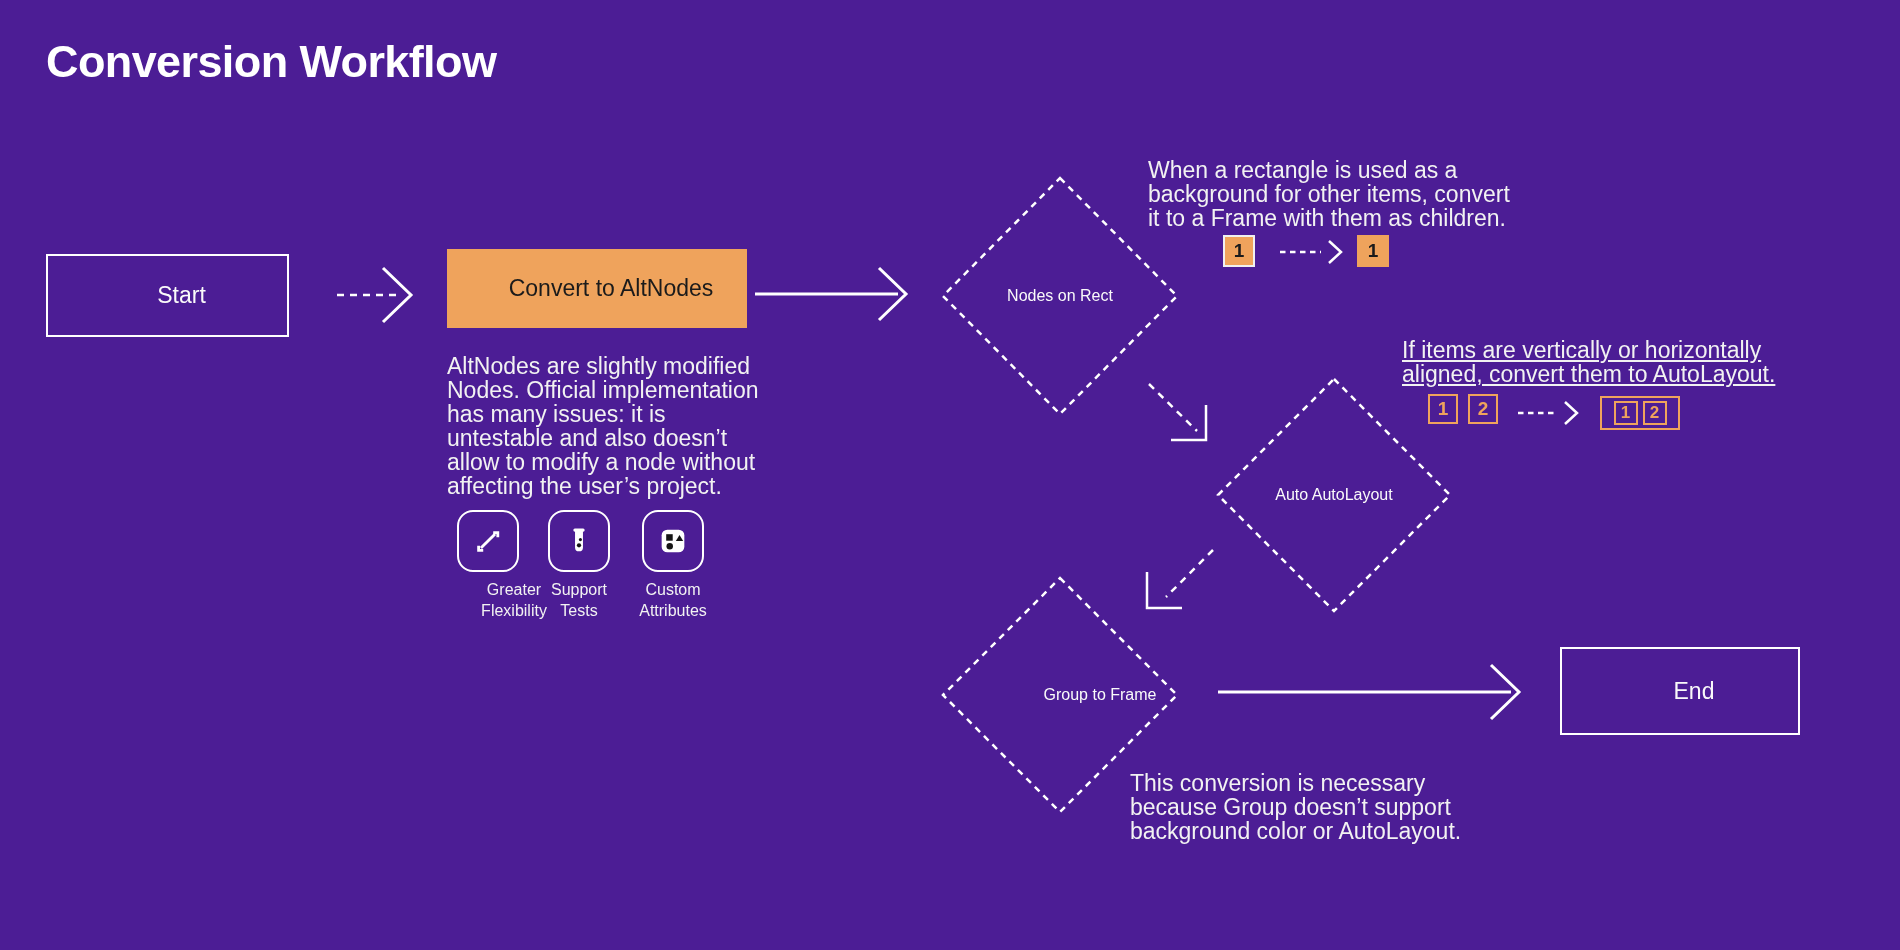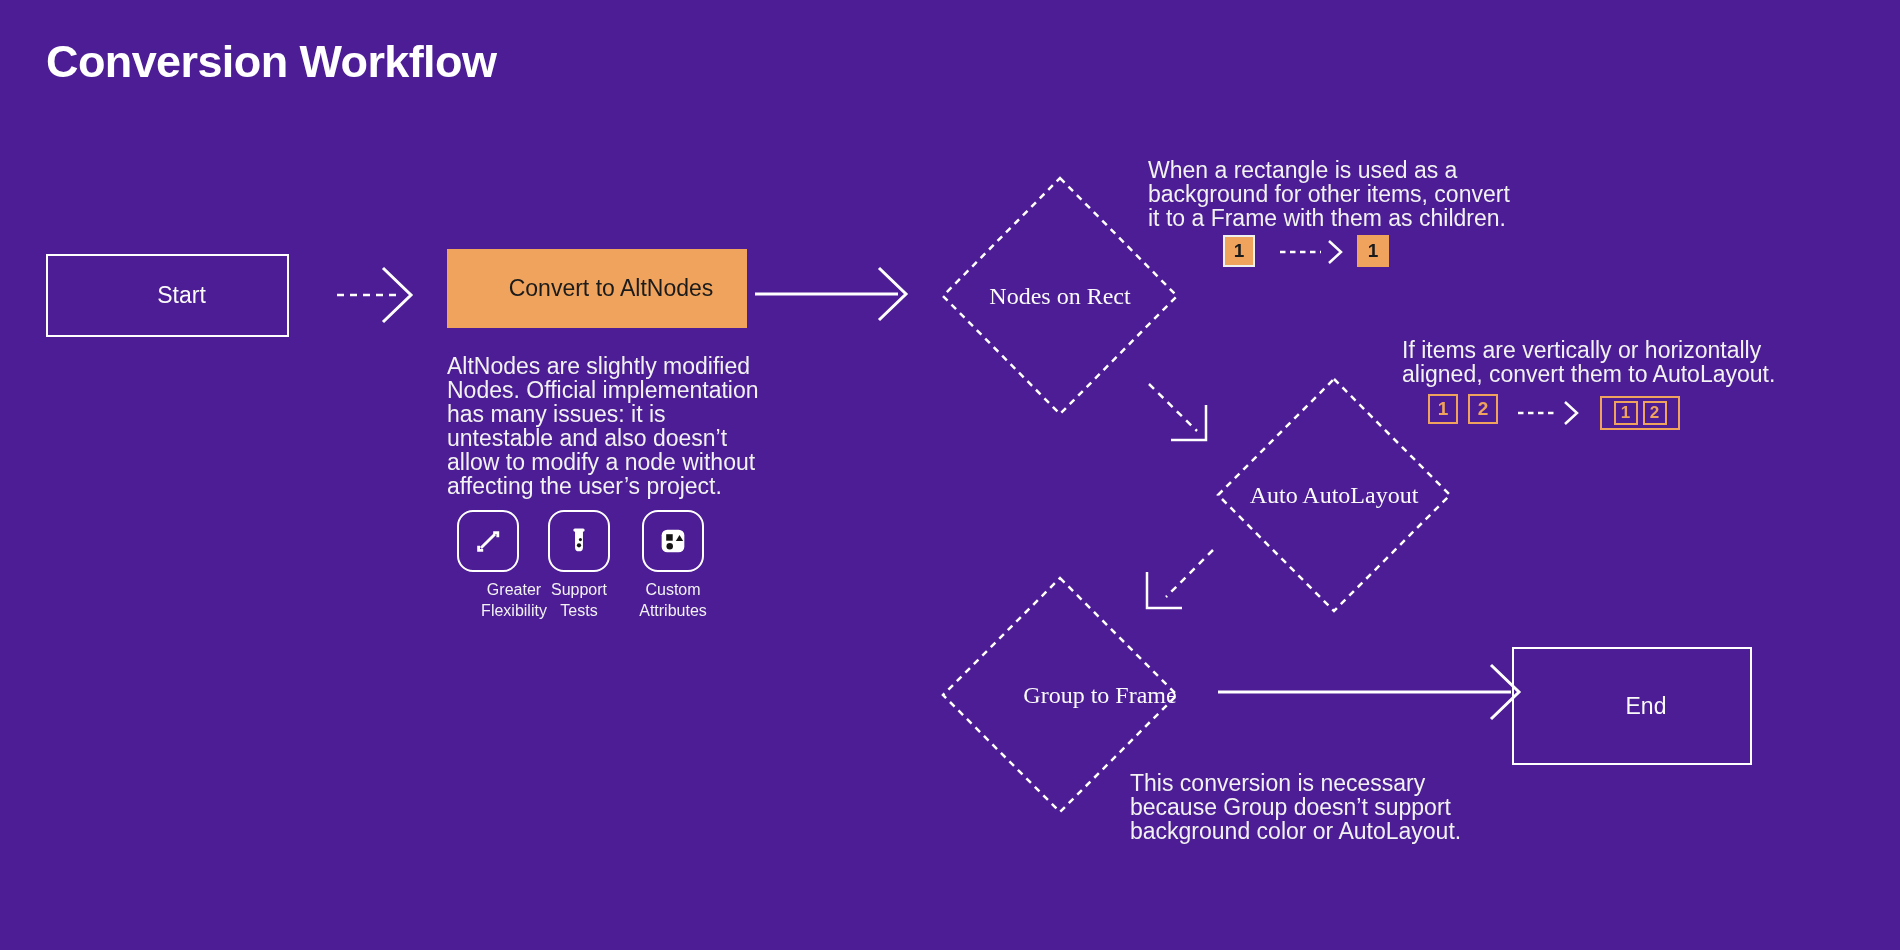--- a/index.html
+++ b/index.html
@@ -47,24 +47,23 @@
   }
   .fill-box {
     background: #EFA35C;
     color: #1b1b1b;
     font-size: 23px;
     font-weight: 500;
   }
   .diamond-label {
     position: absolute;
     transform: translate(-50%, -50%);
-    font-size: 24px;
+    font-size: 16px;
     color: #fafafa;
     white-space: nowrap;
-    font-family: Liberation Serif, serif;
   }
   .para {
     position: absolute;
     font-size: 23px;
     line-height: 24px;
     color: #f2f2f2;
     white-space: pre-line;
   }
   .tile {
     position: absolute;
@@ -233,30 +232,30 @@
   <div class="diamond-label" style="left:1060px; top:296px;">Nodes on Rect</div>
   <div class="diamond-label" style="left:1334px; top:495px;">Auto AutoLayout</div>
   <div class="diamond-label" style="left:1100px; top:695px;">Group to Frame</div>
 
   <div class="para" style="left:1148px; top:158px;">When a rectangle is used as a
 background for other items, convert
 it to a Frame with them as children.</div>
   <div class="numsq numsq-fill-bordered" style="left:1223px; top:235px;">1</div>
   <div class="numsq numsq-fill" style="left:1357px; top:235px;">1</div>
 
-  <div class="para" style="left:1402px; top:338px;">If items are vertically or horizontally
+  <div class="para" style="left:1402px; top:338px;text-decoration:underline;">If items are vertically or horizontally
 aligned, convert them to AutoLayout.</div>
   <div class="numsq numsq-outline" style="left:1428px; top:394px;">1</div>
   <div class="numsq numsq-outline" style="left:1468px; top:394px;">2</div>
   <div class="group-frame" style="left:1600px; top:396px; width:80px; height:34px;">
     <div class="inner">1</div>
     <div class="inner">2</div>
   </div>
 
   <div class="para" style="left:1130px; top:771px;">This conversion is necessary
 because Group doesn’t support
 background color or AutoLayout.</div>
 
-  <div class="node-box outline-box" style="left:1512px; top:647px; width:240px; height:118px;">
+  <div class="node-box outline-box" style="left:1560px; top:647px; width:240px; height:88px;">
     <span>End</span>
   </div>
 
 </div>
 
 </body></html>

